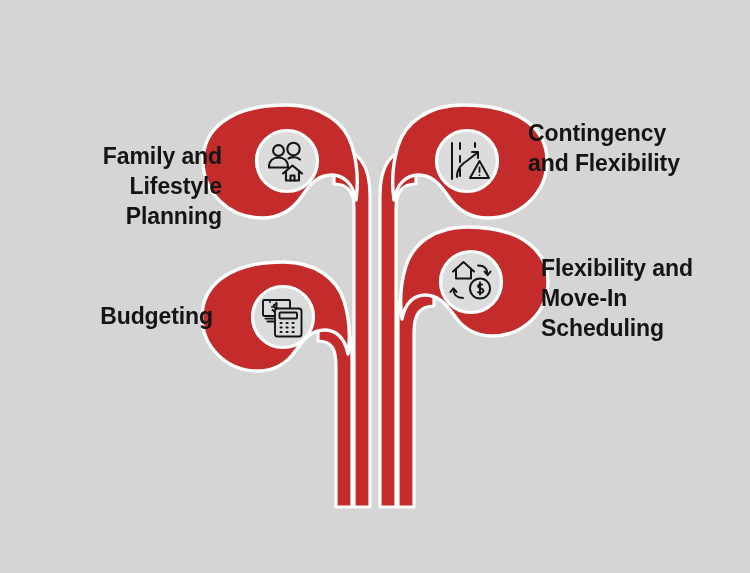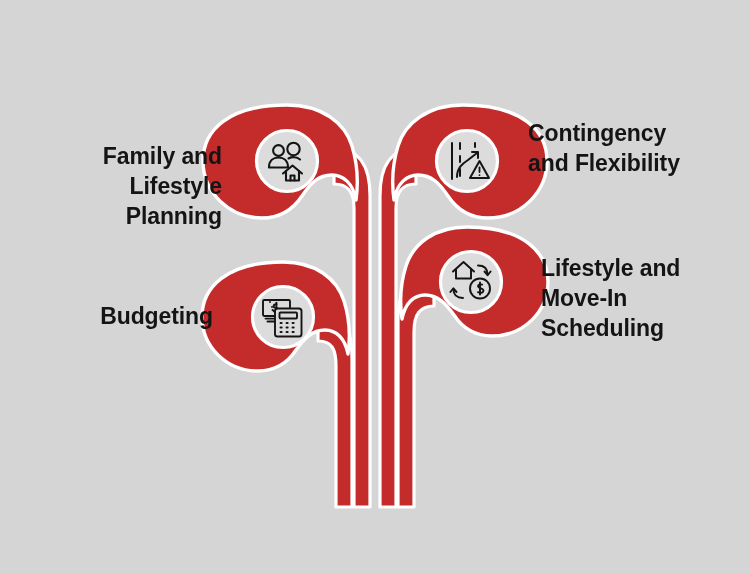--- a/index.html
+++ b/index.html
@@ -213,17 +213,17 @@
 
   <div class="node-label label-right-align" id="label-family">Family and
 Lifestyle
 Planning</div>
 
   <div class="node-label label-left-align" id="label-contingency">Contingency
 and Flexibility</div>
 
   <div class="node-label label-right-align" id="label-budgeting">Budgeting</div>
 
-  <div class="node-label label-left-align" id="label-renovation">Lifestyle and
+  <div class="node-label label-left-align" id="label-renovation">Flexibility and
 Move-In
 Scheduling</div>
 
 </div>
 
 </body></html>

